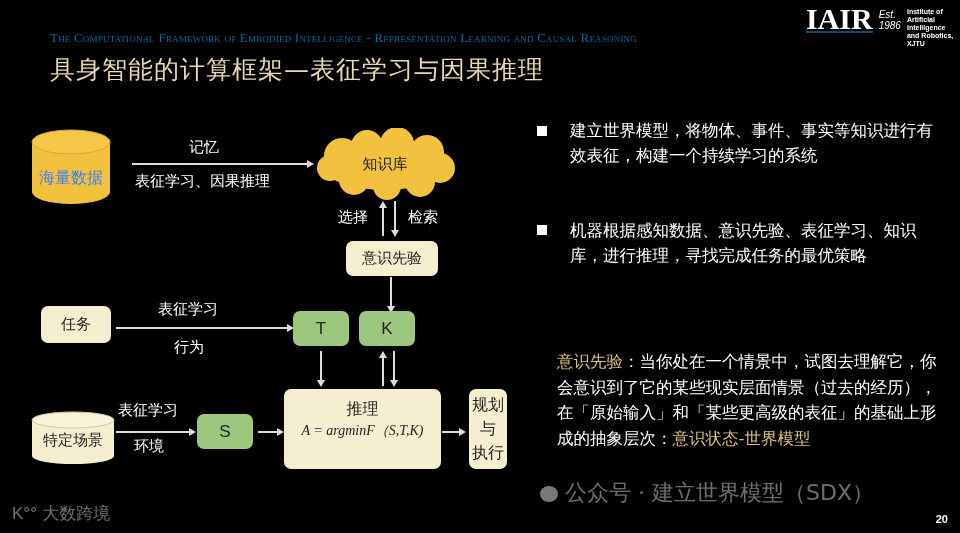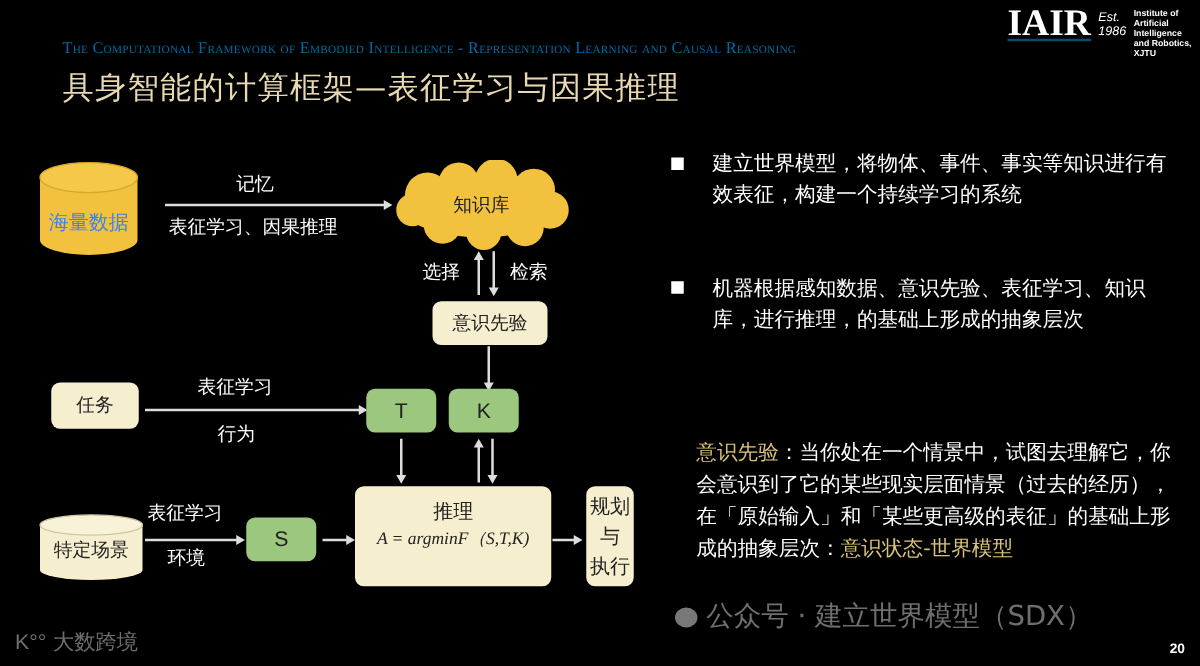--- a/index.html
+++ b/index.html
@@ -130,21 +130,21 @@
 
 <div class="box cream" style="left:469px;top:389px;width:38px;height:80px;flex-direction:column;font-size:16px;line-height:24px">
   <div>规划</div>
   <div>与</div>
   <div>执行</div>
 </div>
 
 <div class="bullet" style="top:126px"></div>
 <div class="btext" style="top:118px">建立世界模型，将物体、事件、事实等知识进行有效表征，构建一个持续学习的系统</div>
 <div class="bullet" style="top:225px"></div>
-<div class="btext" style="top:218px">机器根据感知数据、意识先验、表征学习、知识库，进行推理，的基础上形成的抽象层次</div>
+<div class="btext" style="top:218px">机器根据感知数据、意识先验、表征学习、知识库，进行推理，寻找完成任务的最优策略</div>
 
 <div class="para">
   <span class="gold">意识先验</span><span>：当你处在一个情景中，试图去理解它，你会意识到了它的某些现实层面情景（过去的经历），在「原始输入」和「某些更高级的表征」的基础上形成的抽象层次：</span><span class="gold">意识状态-世界模型</span>
 </div>
 
 <div class="wm" style="left:12px;top:502px;font-size:17px">
   <span style="font-family:'Liberation Sans',sans-serif">K°°</span>
   <span>大数跨境</span>
 </div>
 <div class="wm" style="left:540px;top:478px;font-size:22px">

